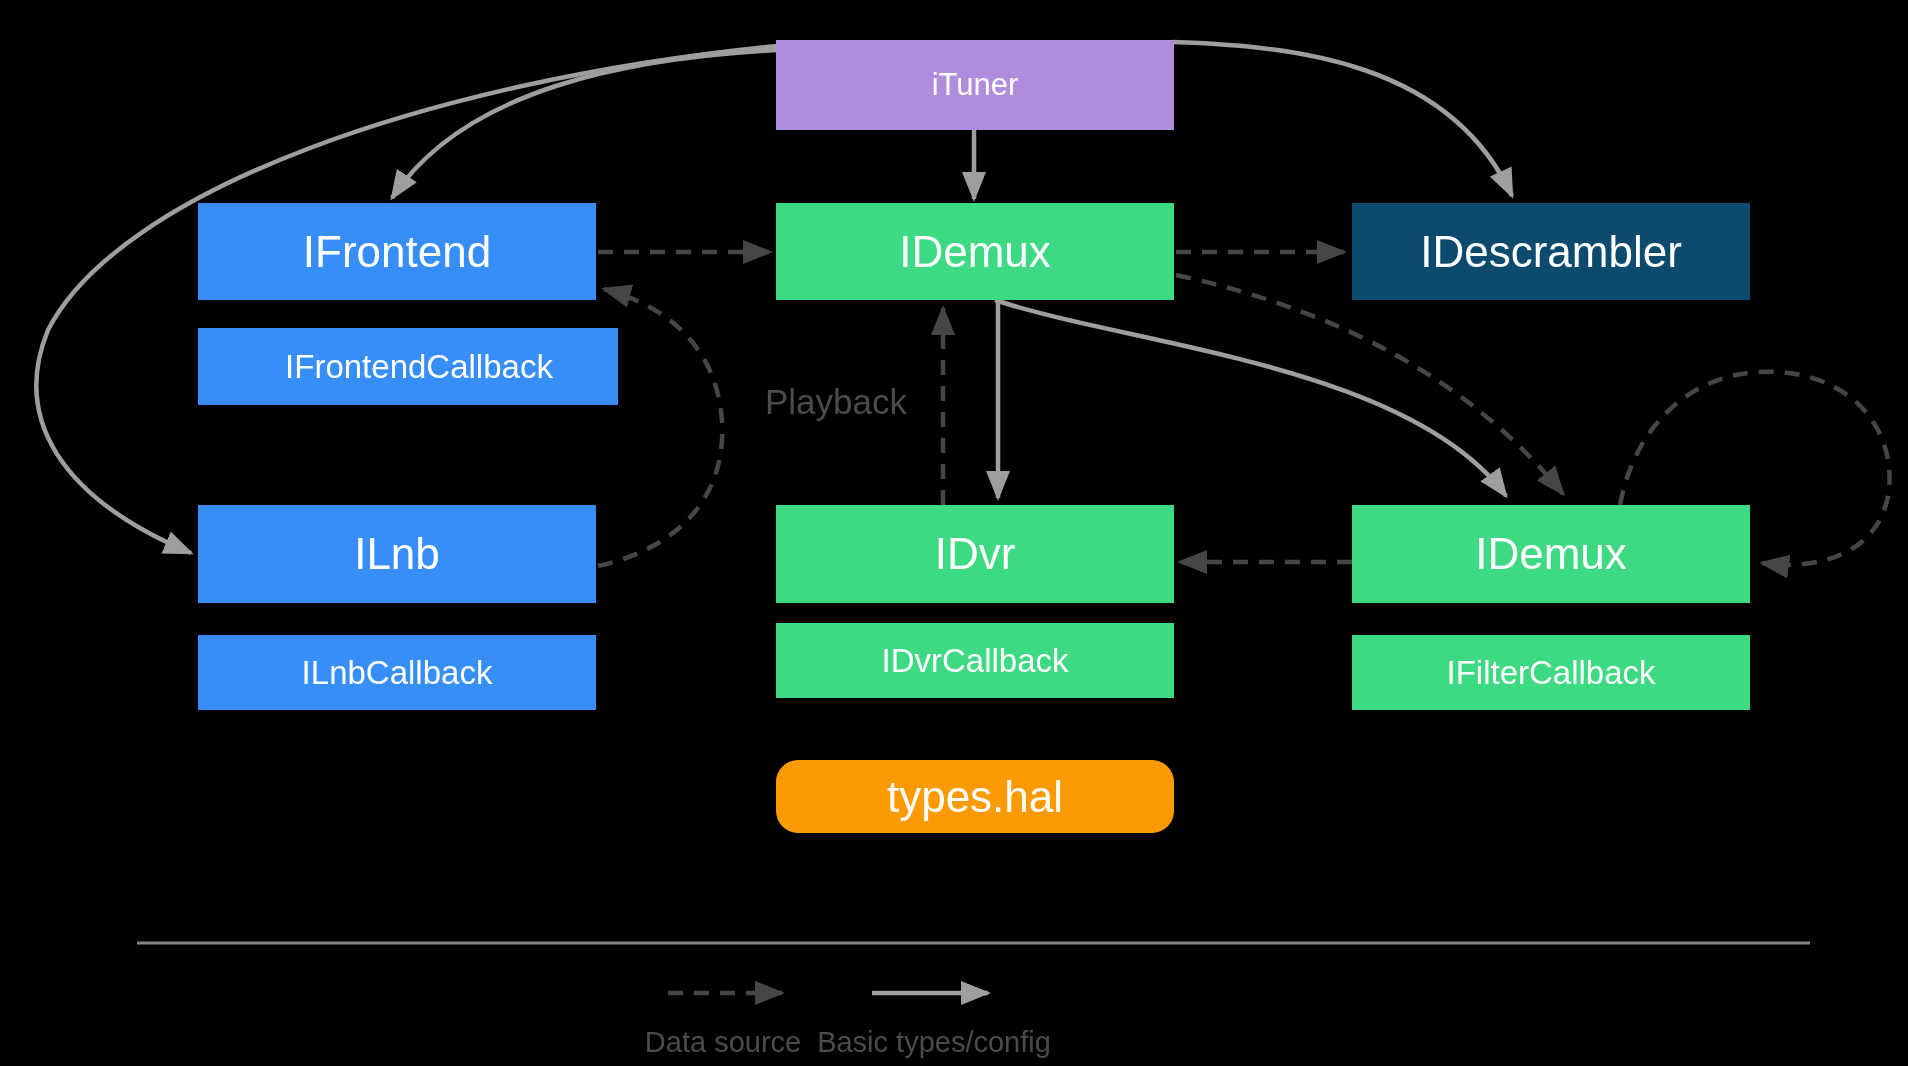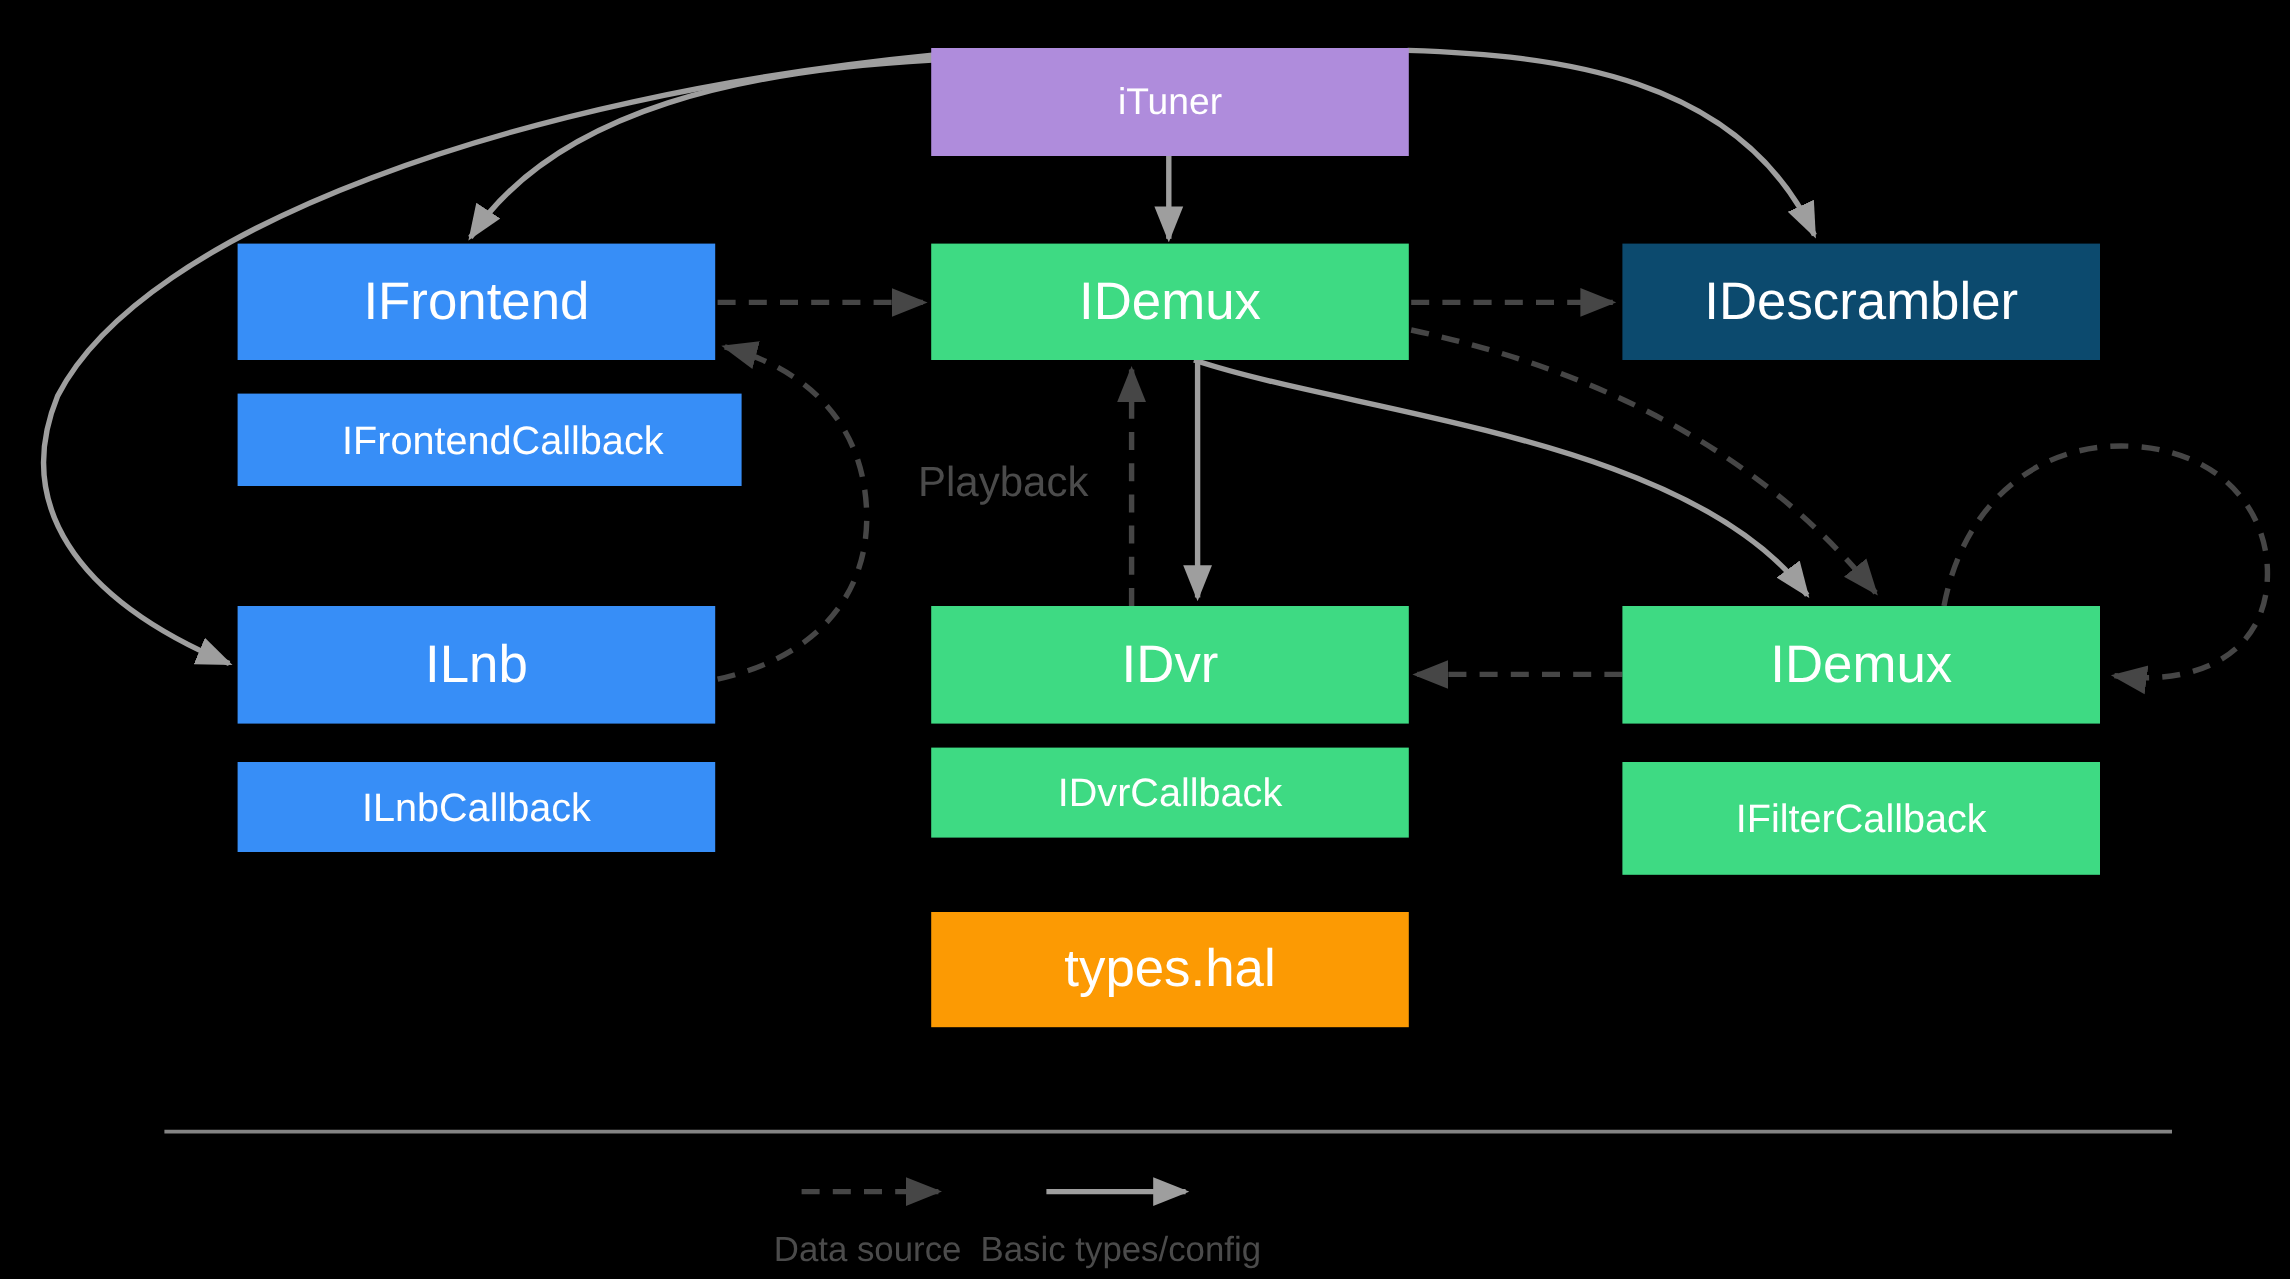--- a/index.html
+++ b/index.html
@@ -110,33 +110,33 @@
   </div>
 
   <div class="node main" style="left: 776px; top: 505px; width: 398px; height: 98px; background-color: rgb(62, 218, 131);">
     <span>IDvr</span>
   </div>
 
   <div class="node cb" style="left: 776px; top: 623px; width: 398px; height: 75px; background-color: rgb(62, 218, 131);">
     <span>IDvrCallback</span>
   </div>
 
-  <div class="node main" style="left: 776px; top: 760px; width: 398px; height: 96px; background-color: rgb(252, 154, 3);">
+  <div class="node main" style="left: 776px; top: 760px; width: 398px; height: 73px; background-color: rgb(252, 154, 3); border-radius: 22px;">
     <span>types.hal</span>
   </div>
 
   <div class="node main" style="left: 1352px; top: 203px; width: 398px; height: 97px; background-color: #0c4a6e;">
     <span>IDescrambler</span>
   </div>
 
   <div class="node main" style="left: 1352px; top: 505px; width: 398px; height: 98px; background-color: rgb(62, 218, 131);">
     <span>IDemux</span>
   </div>
 
-  <div class="node cb" style="left: 1352px; top: 635px; width: 398px; height: 94px; background-color: rgb(62, 218, 131);">
+  <div class="node cb" style="left: 1352px; top: 635px; width: 398px; height: 75px; background-color: rgb(62, 218, 131);">
     <span>IFilterCallback</span>
   </div>
 
   <div class="float-label" style="left:765px; top:382px;">Playback</div>
 
   <div class="legend-label" style="left:623px; top:1026px; width:200px;">Data source</div>
   <div class="legend-label" style="left:814px; top:1026px; width:240px;">Basic types/config</div>
 
 </div>
 

